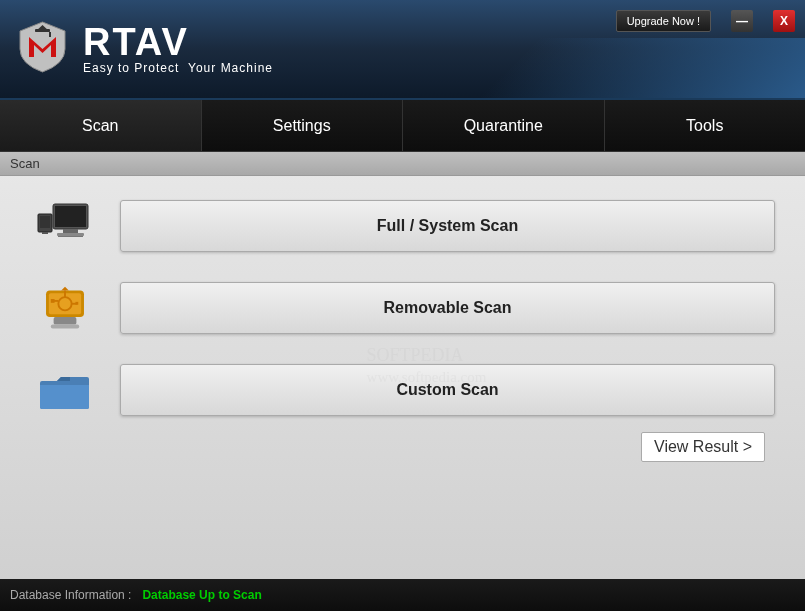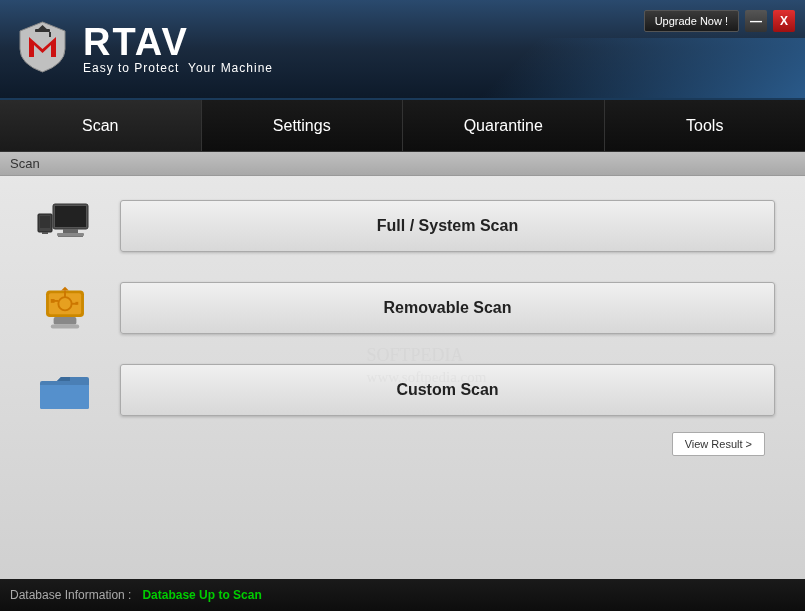--- a/index.html
+++ b/index.html
@@ -83,21 +83,21 @@
 
     .logo-subtitle span {
       color: white;
     }
 
     .header-buttons {
       position: absolute;
       top: 10px;
       right: 10px;
       display: flex;
-      gap: 6px;
+      gap: 20px;
       align-items: center;
       margin-left: 16px;
     }
 
     .upgrade-btn {
       background: linear-gradient(180deg, #3a3a3a 0%, #1a1a1a 100%);
       color: white;
       border: 1px solid #555;
       padding: 4px 10px;
       font-size: 11px;
@@ -217,21 +217,21 @@
       display: flex;
       justify-content: flex-end;
       padding: 0 10px;
       margin-top: -10px;
     }
 
     .view-result-btn {
       background: white;
       border: 1px solid #aaa;
       padding: 5px 12px;
-      font-size: 11px;
+      font-size: 16px;
       color: #333;
       cursor: pointer;
       border-radius: 2px;
     }
 
     
     .status-bar {
       position: absolute;
       bottom: 0;
       width: 100%;

